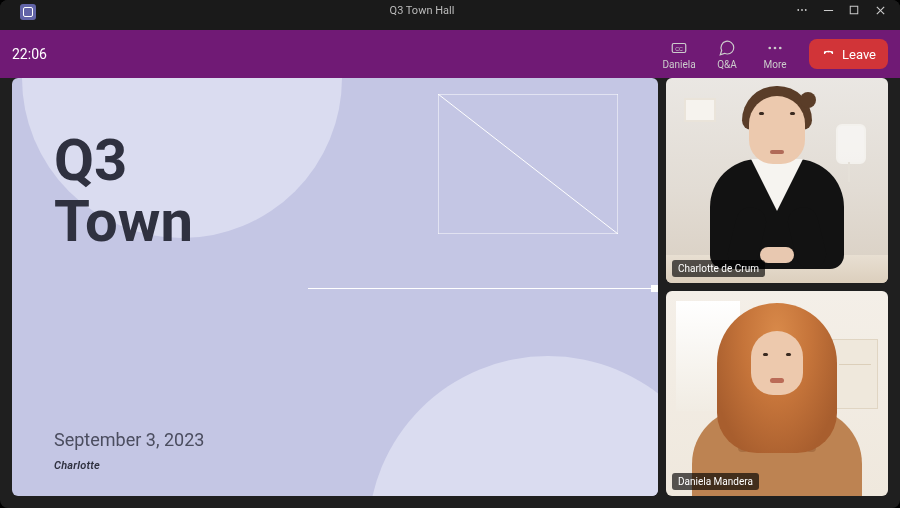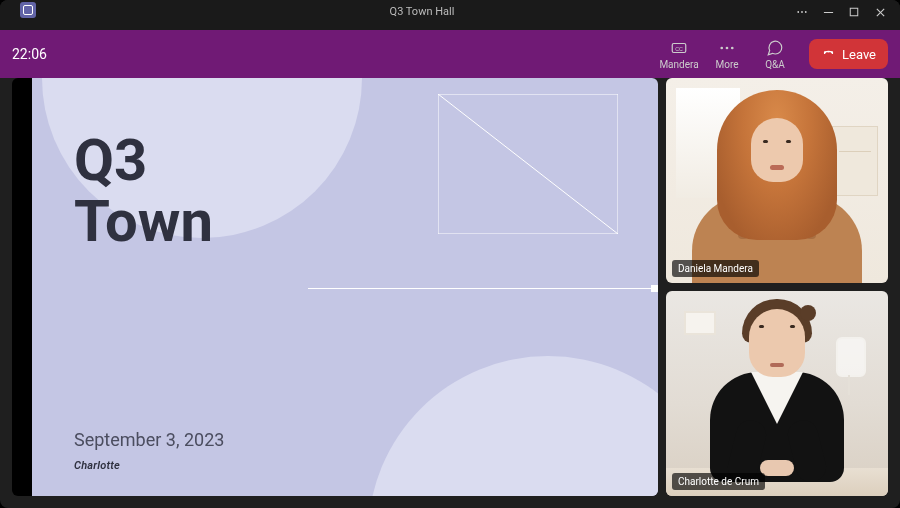--- a/index.html
+++ b/index.html
@@ -16,23 +16,23 @@
       flex-direction: column;
       border-radius: 8px;
       overflow: hidden;
       position: relative;
     }
     
     .title-bar {
       height: 30px;
       background: #1a1a1a;
       display: flex;
-      align-items: flex-end;
+      align-items: flex-start;
       justify-content: space-between;
-      padding: 12px 8px;
+      padding: 4px 8px;
       color: #ccc;
       font-size: 11px;
     }
     .title-bar-left {
       width: 40px;
       display: flex;
       justify-content: center;
     }
     .title-bar-center {
       flex: 1;
@@ -114,21 +114,20 @@
       position: relative;
       border-radius: 6px;
       overflow: hidden;
     }
     .slide {
       width: 100%;
       height: 100%;
       background: #c4c6e4;
       position: relative;
       overflow: hidden;
-      margin-left: 20px;
     }
     .circle-top {
       position: absolute;
       width: 320px;
       height: 320px;
       border-radius: 50%;
       background: #dadcf0;
       left: 10px;
       top: -160px;
     }
@@ -310,39 +309,39 @@
   <div class="toolbar">
     <div class="call-time">22:06</div>
     <div class="toolbar-right">
       <div class="tool-btn">
         <span class="tool-icon">
           <svg viewBox="0 0 24 24" width="18" height="18" fill="none" stroke="#ccc" stroke-width="1.6">
               <rect x="3" y="6" width="18" height="12" rx="2"></rect>
               <text x="12" y="15.5" text-anchor="middle" font-size="7" fill="#ccc" stroke="none" font-family="sans-serif">CC</text>
             </svg>
         </span>
-        <span>Mandera</span>
+        <span>Daniela</span>
+      </div>
+      <div class="tool-btn">
+        <span class="tool-icon">
+          <svg viewBox="0 0 24 24" width="18" height="18" fill="none" stroke="#ccc" stroke-width="1.6">
+              <path d="M21 11.5a8.38 8.38 0 0 1-8.5 8.5 8.5 8.5 0 0 1-3.8-.9L3 21l1.9-5.7A8.5 8.5 0 1 1 21 11.5z"></path>
+            </svg>
+        </span>
+        <span>Q&amp;A</span>
       </div>
       <div class="tool-btn">
         <span class="tool-icon">
           <svg viewBox="0 0 24 24" width="18" height="18">
               <circle cx="5" cy="12" r="1.8" fill="#ccc"></circle>
               <circle cx="12" cy="12" r="1.8" fill="#ccc"></circle>
               <circle cx="19" cy="12" r="1.8" fill="#ccc"></circle>
             </svg>
         </span>
         <span>More</span>
-      </div>
-      <div class="tool-btn">
-        <span class="tool-icon">
-          <svg viewBox="0 0 24 24" width="18" height="18" fill="none" stroke="#ccc" stroke-width="1.6">
-              <path d="M21 11.5a8.38 8.38 0 0 1-8.5 8.5 8.5 8.5 0 0 1-3.8-.9L3 21l1.9-5.7A8.5 8.5 0 1 1 21 11.5z"></path>
-            </svg>
-        </span>
-        <span>Q&amp;A</span>
       </div>
       <div class="leave-btn">
         <span>
           <svg viewBox="0 0 24 24" width="15" height="15" fill="#fff">
               <path d="M12 9c-2.2 0-4.3.35-6.3 1-.6.2-1 .77-1 1.4v2.1c0 .55.45 1 1 1 .3 0 .57-.13.76-.34l1.9-2.1c.18-.2.44-.3.7-.27.96.11 1.94.21 2.94.21s1.98-.1 2.94-.21c.26-.03.52.07.7.27l1.9 2.1c.19.21.46.34.76.34.55 0 1-.45 1-1v-2.1c0-.63-.4-1.2-1-1.4-2-.65-4.1-1-6.3-1z"></path>
             </svg>
         </span>
         <span>Leave</span>
       </div>
     </div>
@@ -361,39 +360,20 @@
         <div class="slide-title">
           <div>Q3</div>
           <div>Town</div>
         </div>
         <div class="slide-date">September 3, 2023</div>
         <div class="slide-brand">Charlotte</div>
       </div>
     </div>
 
     <div class="side-panel">
-
-      <div class="participant">
-        <div class="p2-bg">
-          <div class="p2-window"></div>
-          <div class="p2-shelf"></div>
-          <div class="p2-body">
-            <div class="p2-strap-l"></div>
-              <div class="p2-strap-r"></div>
-          </div>
-          <div class="p2-chest"></div>
-          <div class="p2-hair"></div>
-          <div class="p2-head">
-            <div class="p2-eye l"></div>
-              <div class="p2-eye r"></div>
-              <div class="p2-lip"></div>
-          </div>
-        </div>
-        <div class="nameplate">Daniela Mandera</div>
-      </div>
 
       <div class="participant">
         <div class="p1-bg">
           <div class="p1-frame"></div>
           <div class="p1-chair">
               <div class="back"></div>
               <div class="leg"></div>
             </div>
           <div class="p1-desk"></div>
           <div class="p1-body">
@@ -406,16 +386,35 @@
           <div class="p1-hair"></div>
           <div class="p1-head">
             <div class="p1-eye l"></div>
               <div class="p1-eye r"></div>
               <div class="p1-lip"></div>
           </div>
         </div>
         <div class="nameplate">Charlotte de Crum</div>
       </div>
 
+      <div class="participant">
+        <div class="p2-bg">
+          <div class="p2-window"></div>
+          <div class="p2-shelf"></div>
+          <div class="p2-body">
+            <div class="p2-strap-l"></div>
+              <div class="p2-strap-r"></div>
+          </div>
+          <div class="p2-chest"></div>
+          <div class="p2-hair"></div>
+          <div class="p2-head">
+            <div class="p2-eye l"></div>
+              <div class="p2-eye r"></div>
+              <div class="p2-lip"></div>
+          </div>
+        </div>
+        <div class="nameplate">Daniela Mandera</div>
+      </div>
+
     </div>
   </div>
 
 </div>
 
 </body></html>

